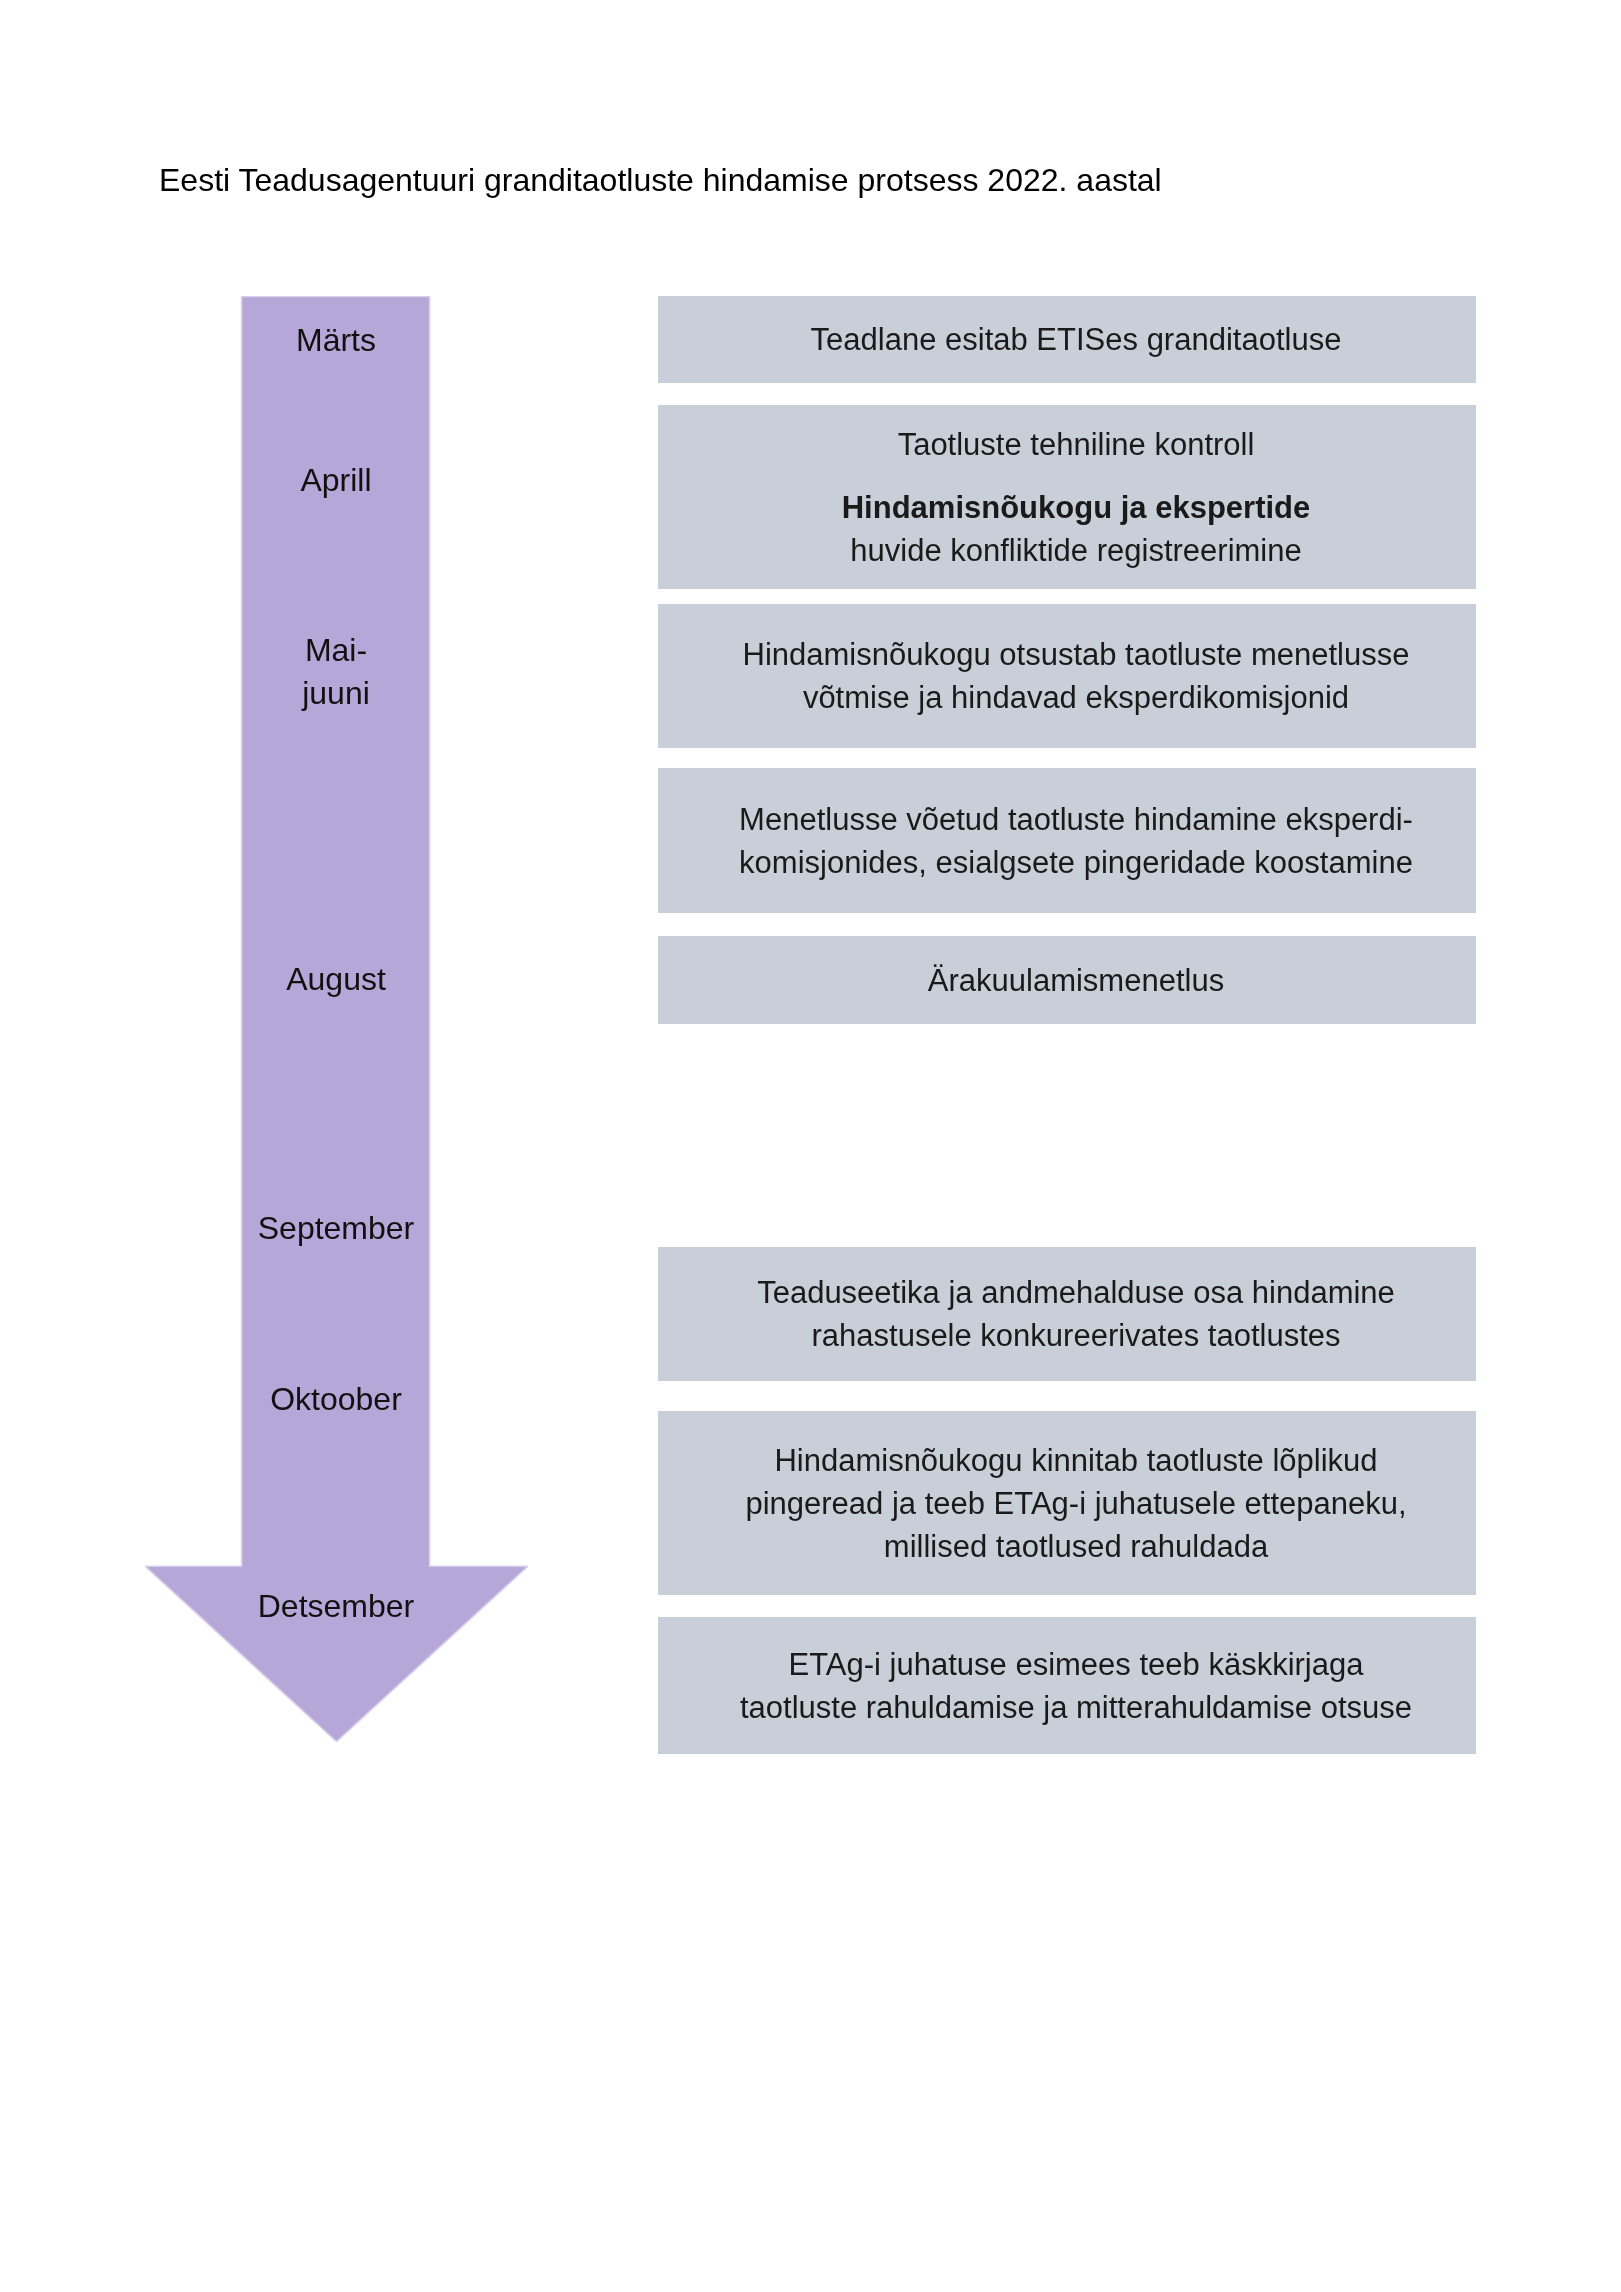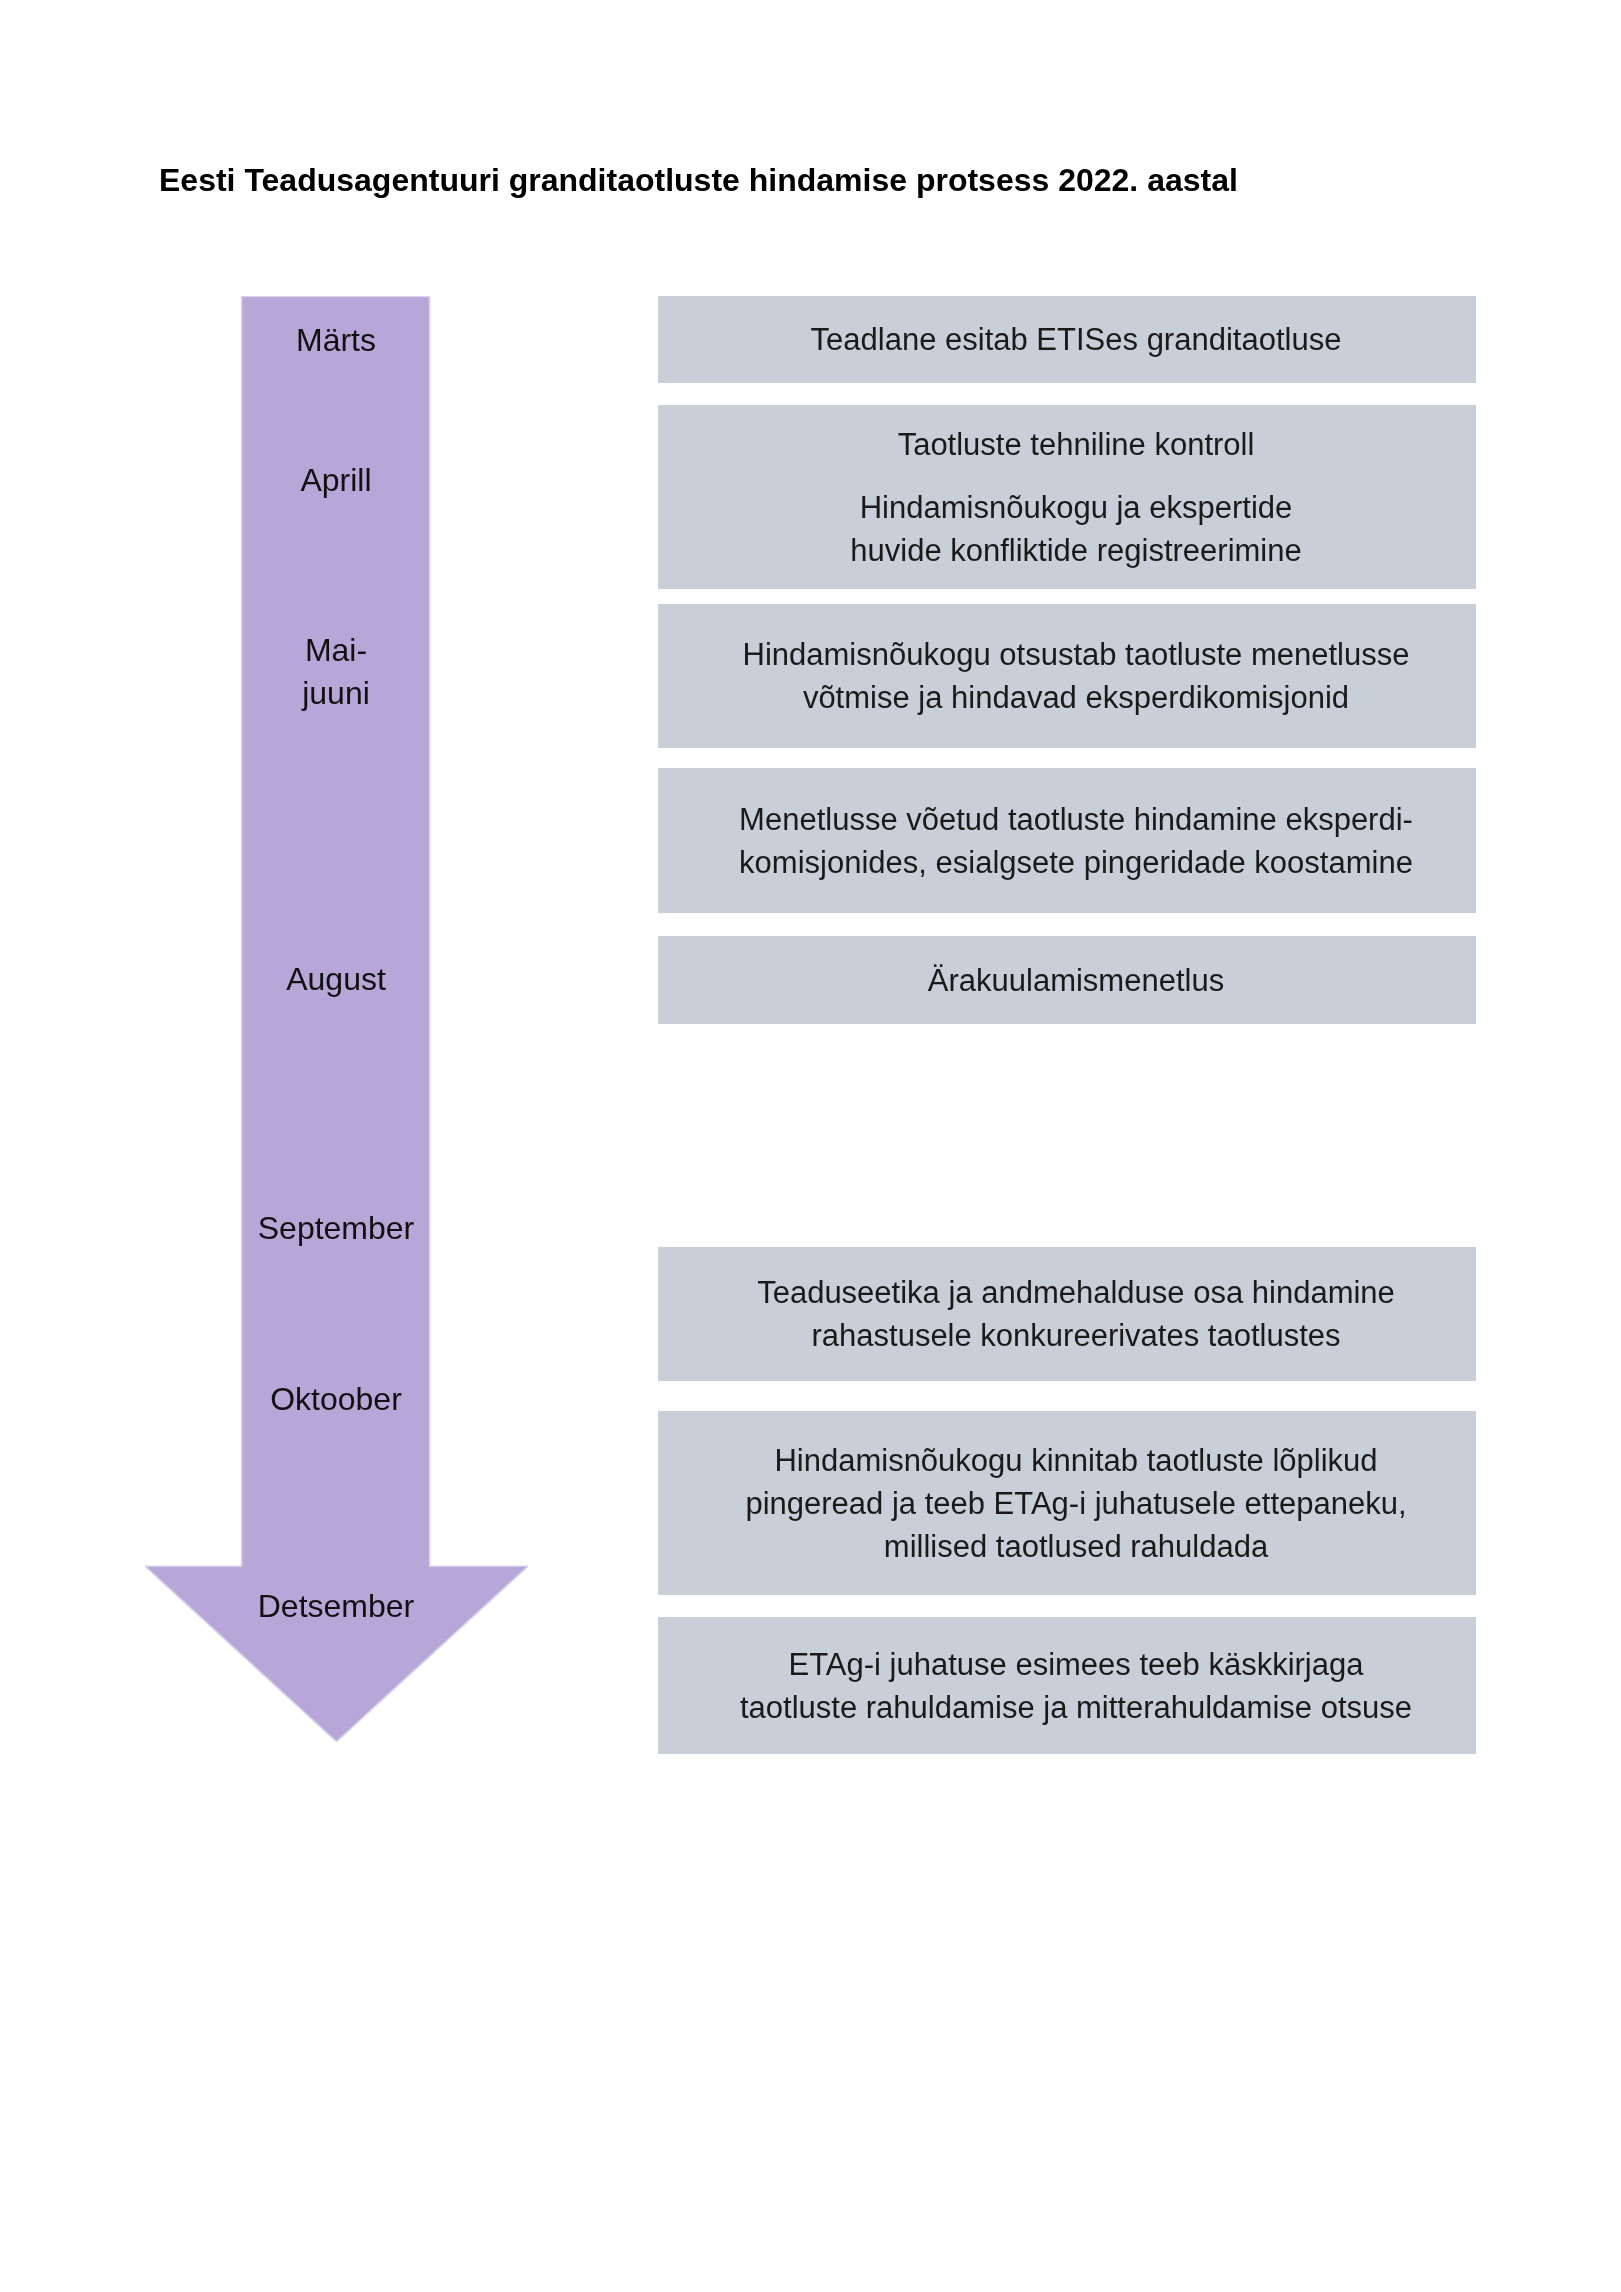--- a/index.html
+++ b/index.html
@@ -17,21 +17,20 @@
     overflow: hidden;
   }
   .page-title {
     position: absolute;
     left: 159px;
     top: 159px;
     font-size: 32px;
     line-height: 43px;
     color: #000000;
     white-space: nowrap;
-    font-weight: bold;
   }
   .timeline-arrow {
     position: absolute;
     left: 145px;
     top: 296px;
     width: 383px;
     height: 1446px;
   }
   .timeline-arrow svg {
     display: block;
@@ -65,20 +64,21 @@
     padding-left: 18px;
   }
   .step-line {
     font-size: 31px;
     line-height: 43px;
     color: #1a1a1a;
     white-space: nowrap;
   }
   .para-gap {
     margin-top: 20px;
+    font-weight: bold;
   }
 </style>
 </head>
 <body>
 
 <div id="page">
 
   <div class="page-title">Eesti Teadusagentuuri granditaotluste hindamise protsess 2022. aastal</div>
 
   <div class="timeline-arrow">

